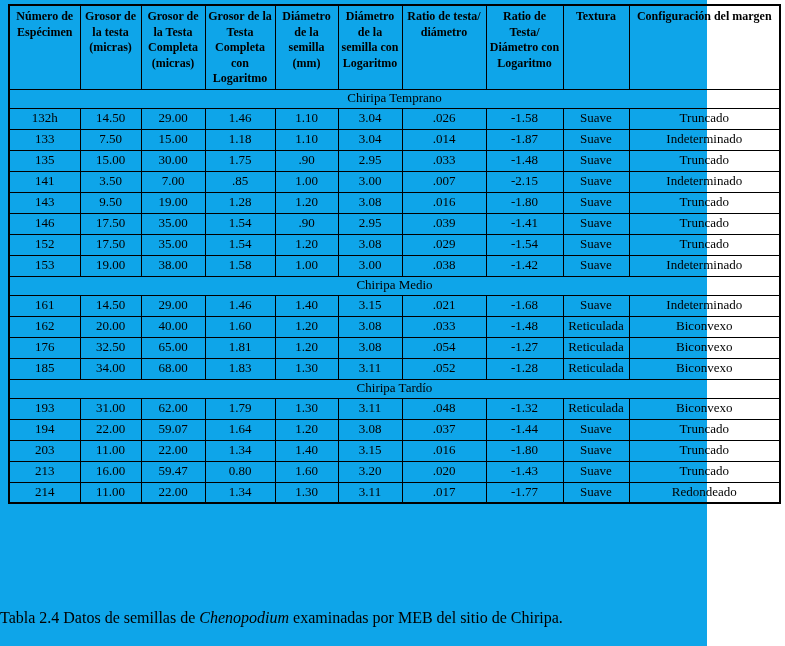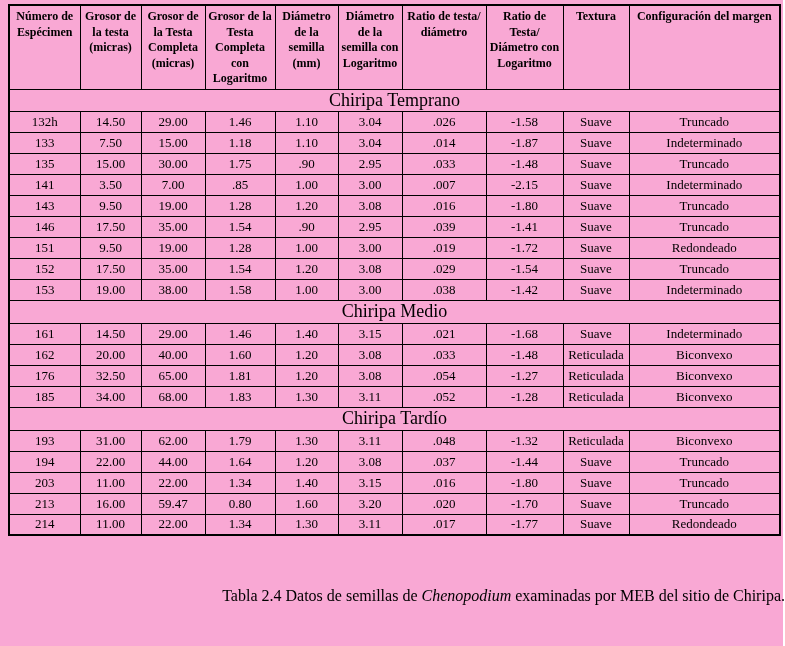--- a/index.html
+++ b/index.html
@@ -1,21 +1,21 @@
 <!DOCTYPE html>
 <html><head>
 <meta charset="utf-8">
 <style>
   * { box-sizing: border-box; }
   html, body { margin: 0; padding: 0; background: #ffffff; }
   .page {
     position: relative;
-    width: 783px;
+    width: 707px;
     height: 646px;
-    background: #f9a8d4;
+    background: #0ea5e9;
     font-family: "Liberation Serif", "DejaVu Serif", serif;
     color: #000000;
   }
   table.spec-table {
     position: absolute;
     left: 8px;
     top: 4px;
     width: 771px;
     border-collapse: collapse;
     table-layout: fixed;
@@ -35,30 +35,30 @@
     height: 84px;
     padding-top: 3px;
   }
   .spec-table td {
     font-size: 13px;
     height: 21px;
     line-height: 1.1;
   }
   .spec-table tr.section-row td {
     height: 19px;
-    font-size: 18px;
+    font-size: 13px;
     border-left: none;
     border-right: none;
   }
   .caption {
     position: absolute;
     left: 0;
-    top: 586px;
+    top: 608px;
     width: 785px;
-    text-align: right;
+    text-align: left;
     font-size: 16px;
     line-height: 1.2;
   }
   .caption em { font-style: italic; }
 </style>
 </head>
 <body>
 
 <div class="page">
 
@@ -159,32 +159,20 @@
           <td>35.00</td>
           <td>1.54</td>
           <td>.90</td>
           <td>2.95</td>
           <td>.039</td>
           <td>-1.41</td>
           <td>Suave</td>
           <td>Truncado</td>
         </tr>
         <tr>
-          <td>151</td>
-          <td>9.50</td>
-          <td>19.00</td>
-          <td>1.28</td>
-          <td>1.00</td>
-          <td>3.00</td>
-          <td>.019</td>
-          <td>-1.72</td>
-          <td>Suave</td>
-          <td>Redondeado</td>
-        </tr>
-        <tr>
           <td>152</td>
           <td>17.50</td>
           <td>35.00</td>
           <td>1.54</td>
           <td>1.20</td>
           <td>3.08</td>
           <td>.029</td>
           <td>-1.54</td>
           <td>Suave</td>
           <td>Truncado</td>
@@ -263,21 +251,21 @@
           <td>1.30</td>
           <td>3.11</td>
           <td>.048</td>
           <td>-1.32</td>
           <td>Reticulada</td>
           <td>Biconvexo</td>
         </tr>
         <tr>
           <td>194</td>
           <td>22.00</td>
-          <td>44.00</td>
+          <td>59.07</td>
           <td>1.64</td>
           <td>1.20</td>
           <td>3.08</td>
           <td>.037</td>
           <td>-1.44</td>
           <td>Suave</td>
           <td>Truncado</td>
         </tr>
         <tr>
           <td>203</td>
@@ -292,21 +280,21 @@
           <td>Truncado</td>
         </tr>
         <tr>
           <td>213</td>
           <td>16.00</td>
           <td>59.47</td>
           <td>0.80</td>
           <td>1.60</td>
           <td>3.20</td>
           <td>.020</td>
-          <td>-1.70</td>
+          <td>-1.43</td>
           <td>Suave</td>
           <td>Truncado</td>
         </tr>
         <tr>
           <td>214</td>
           <td>11.00</td>
           <td>22.00</td>
           <td>1.34</td>
           <td>1.30</td>
           <td>3.11</td>

